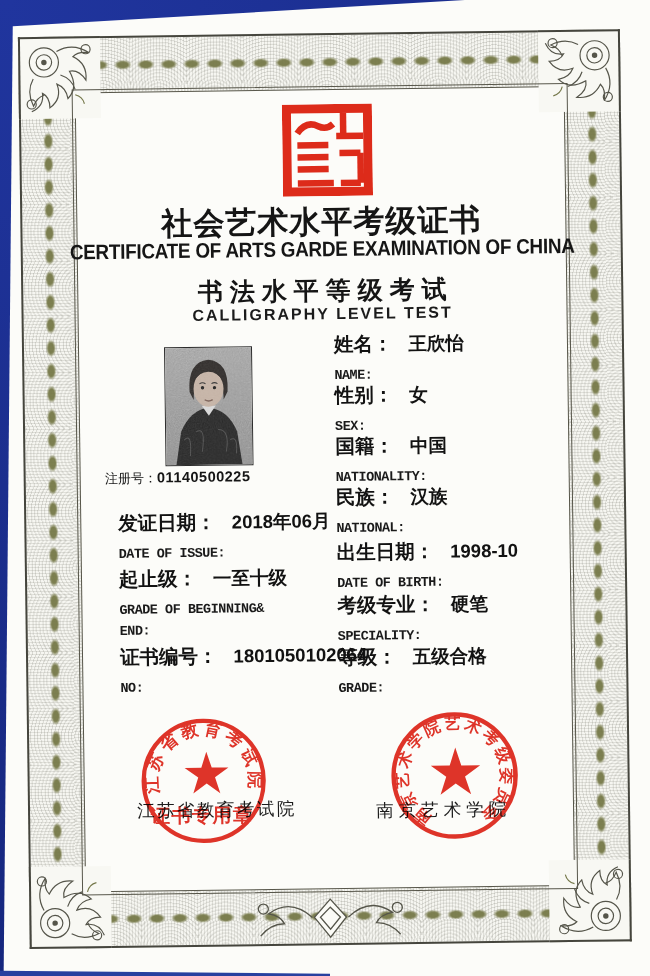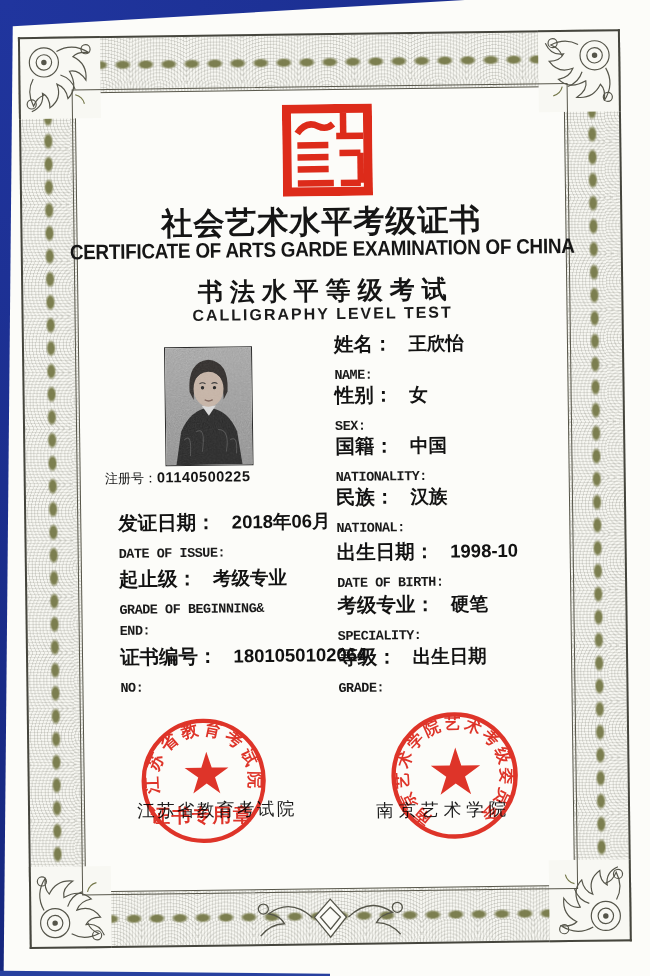--- a/index.html
+++ b/index.html
@@ -201,21 +201,21 @@
     </svg>
     <div class="regline">
       <span class="rl">注册号：</span><span class="rn">01140500225</span>
     </div>
 
     <div class="cfield" id="lf1">
       <div><span class="lbl">发证日期：</span><span class="val">2018年06月</span></div>
       <div class="sub">DATE OF ISSUE:</div>
     </div>
     <div class="cfield" id="lf2">
-      <div><span class="lbl">起止级：</span><span class="val">考级专业</span></div>
+      <div><span class="lbl">起止级：</span><span class="val">一至十级</span></div>
       <div class="sub">GRADE OF BEGINNING&amp;
 END:</div>
     </div>
     <div class="cfield" id="lf3">
       <div><span class="lbl">证书编号：</span><span class="val">1801050102064</span></div>
       <div class="sub">NO:</div>
     </div>
 
     <div class="cfield" id="rf1">
       <div><span class="lbl">姓名：</span><span class="val">王欣怡</span></div>
@@ -235,21 +235,21 @@
     </div>
     <div class="cfield" id="rf5">
       <div><span class="lbl">出生日期：</span><span class="val">1998-10</span></div>
       <div class="sub">DATE OF BIRTH:</div>
     </div>
     <div class="cfield" id="rf6">
       <div><span class="lbl">考级专业：</span><span class="val">硬笔</span></div>
       <div class="sub">SPECIALITY:</div>
     </div>
     <div class="cfield" id="rf7">
-      <div><span class="lbl">等级：</span><span class="val">出生日期</span></div>
+      <div><span class="lbl">等级：</span><span class="val">五级合格</span></div>
       <div class="sub">GRADE:</div>
     </div>
 
     <div class="orgname org-left">江苏省教育考试院</div>
     <div class="orgname org-right">南京艺术学院</div>
 
     <svg class="stamp stamp-l" width="150" height="150" viewBox="0 0 150 150">
       <defs>
           <path id="arcL" d="M 31.8,91.7 A 46,46 0 1 1 118.2,91.7" fill="none"></path>
         </defs>

